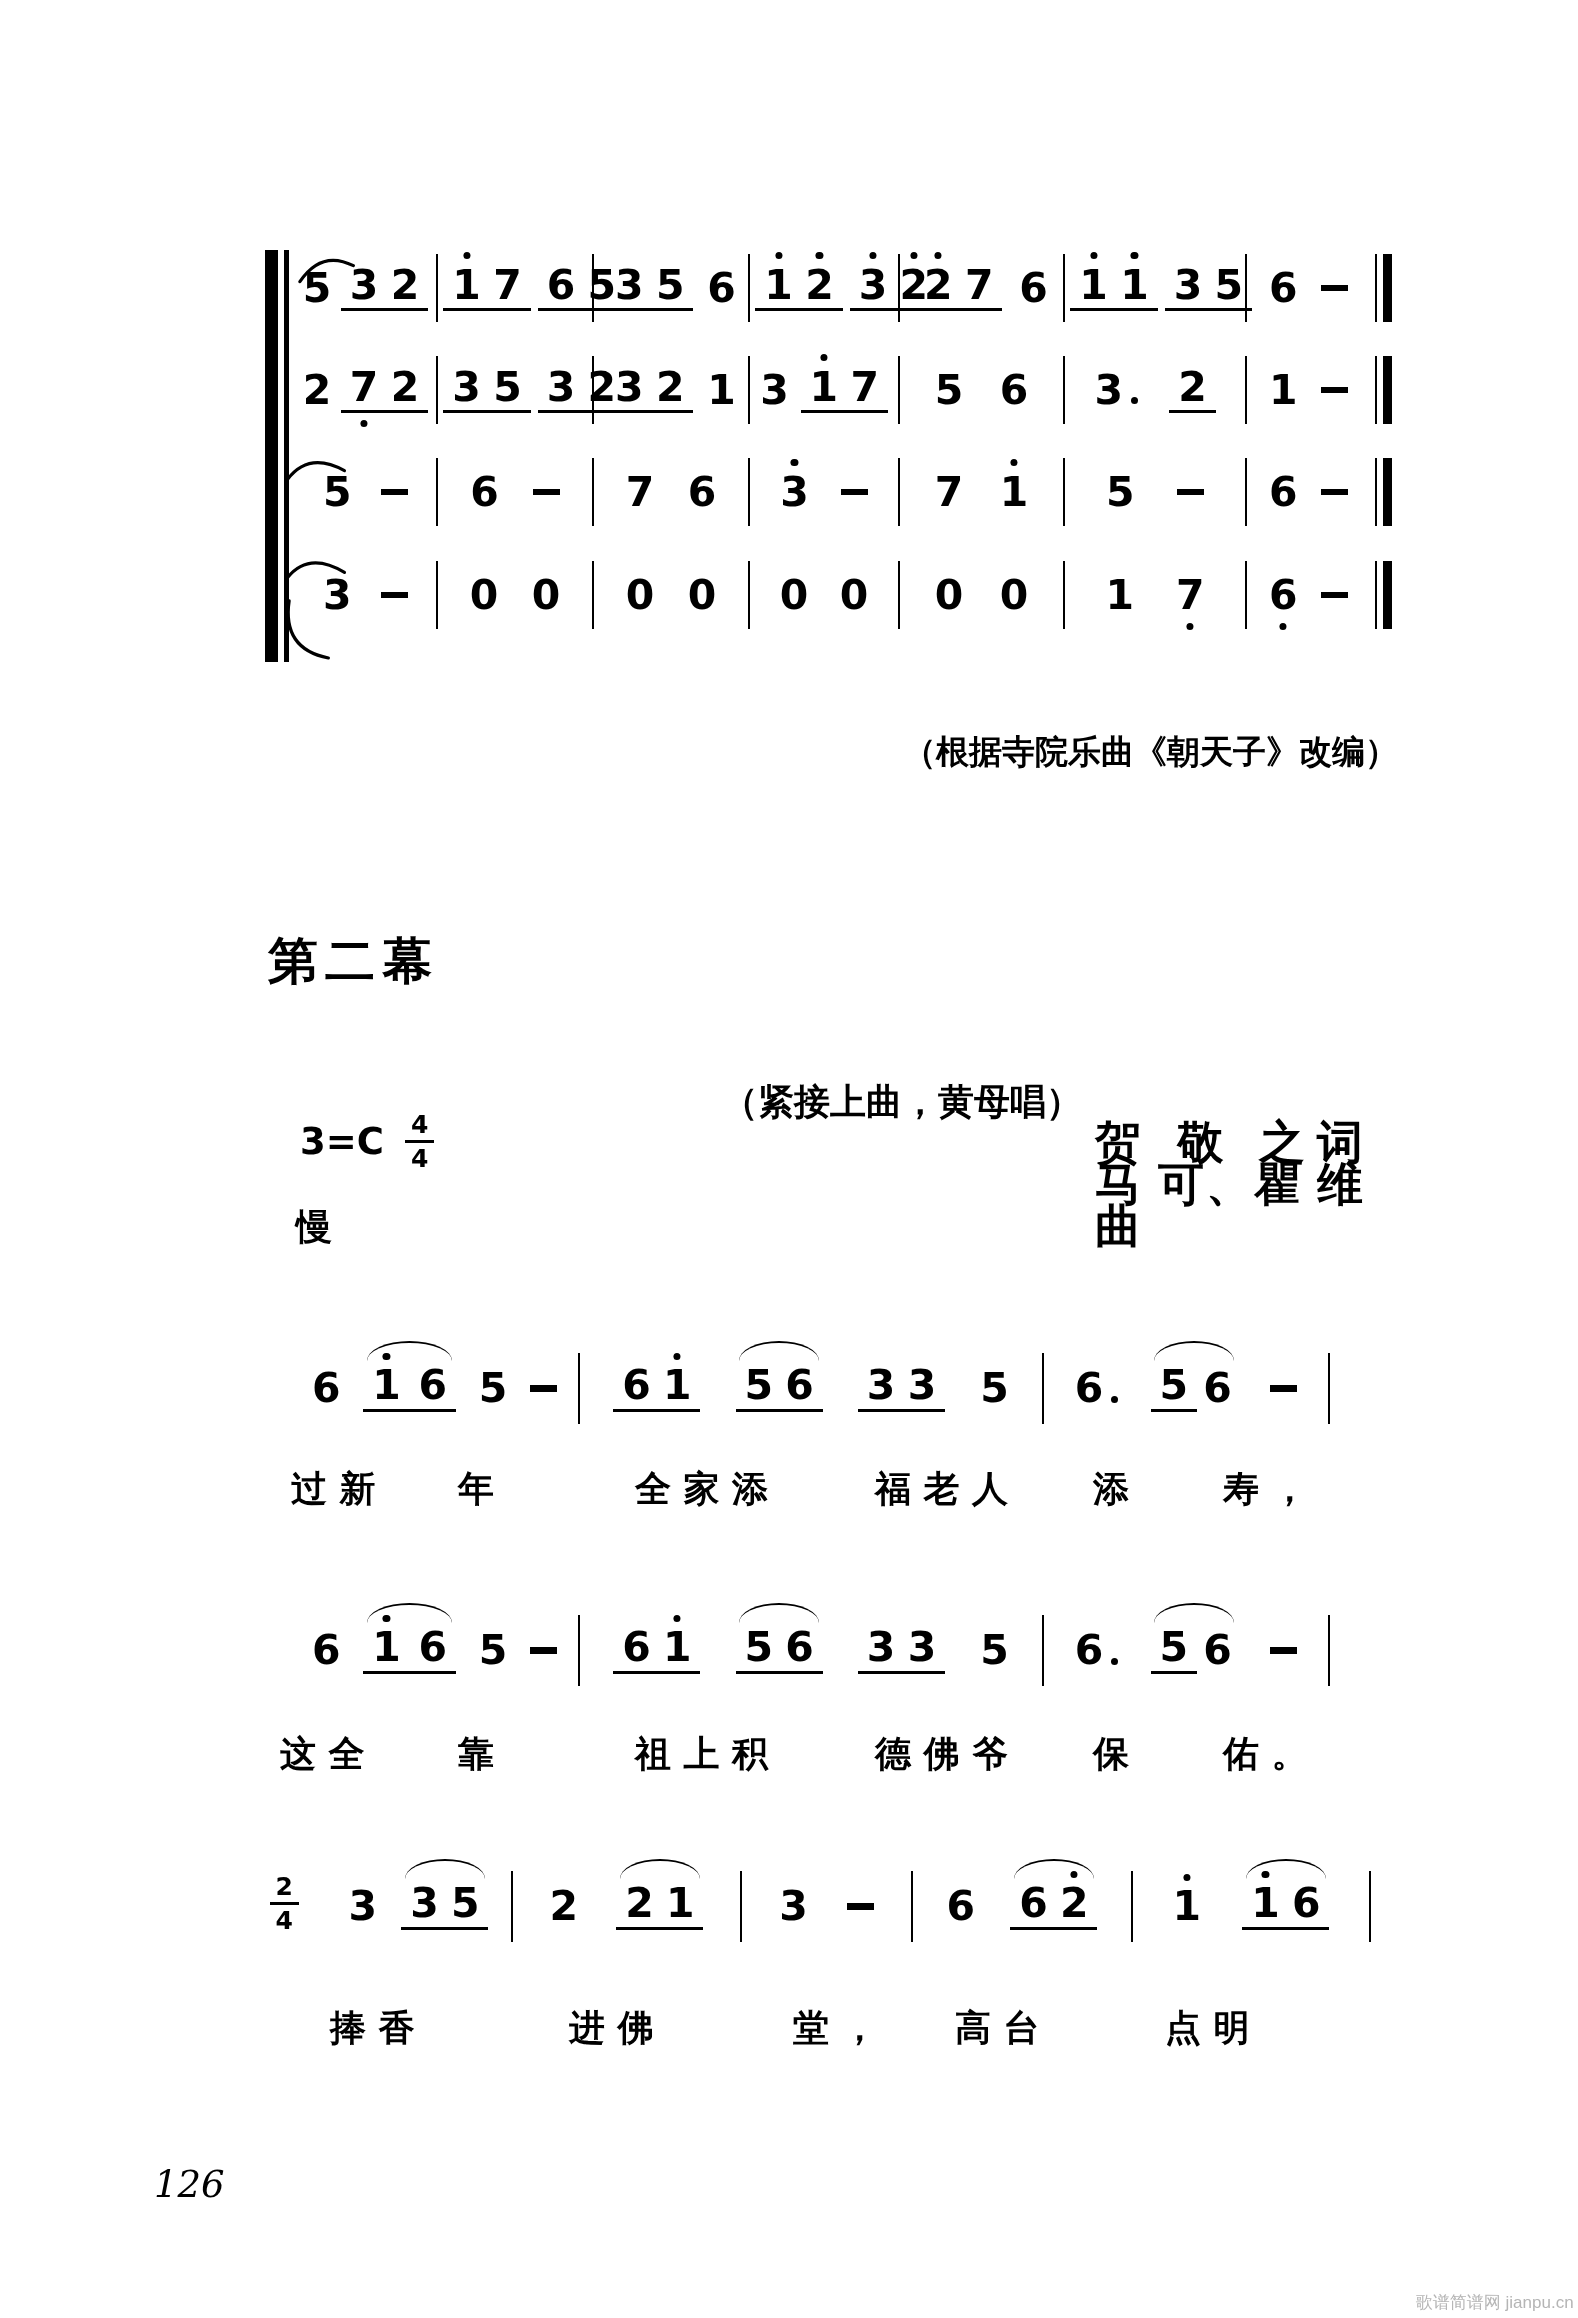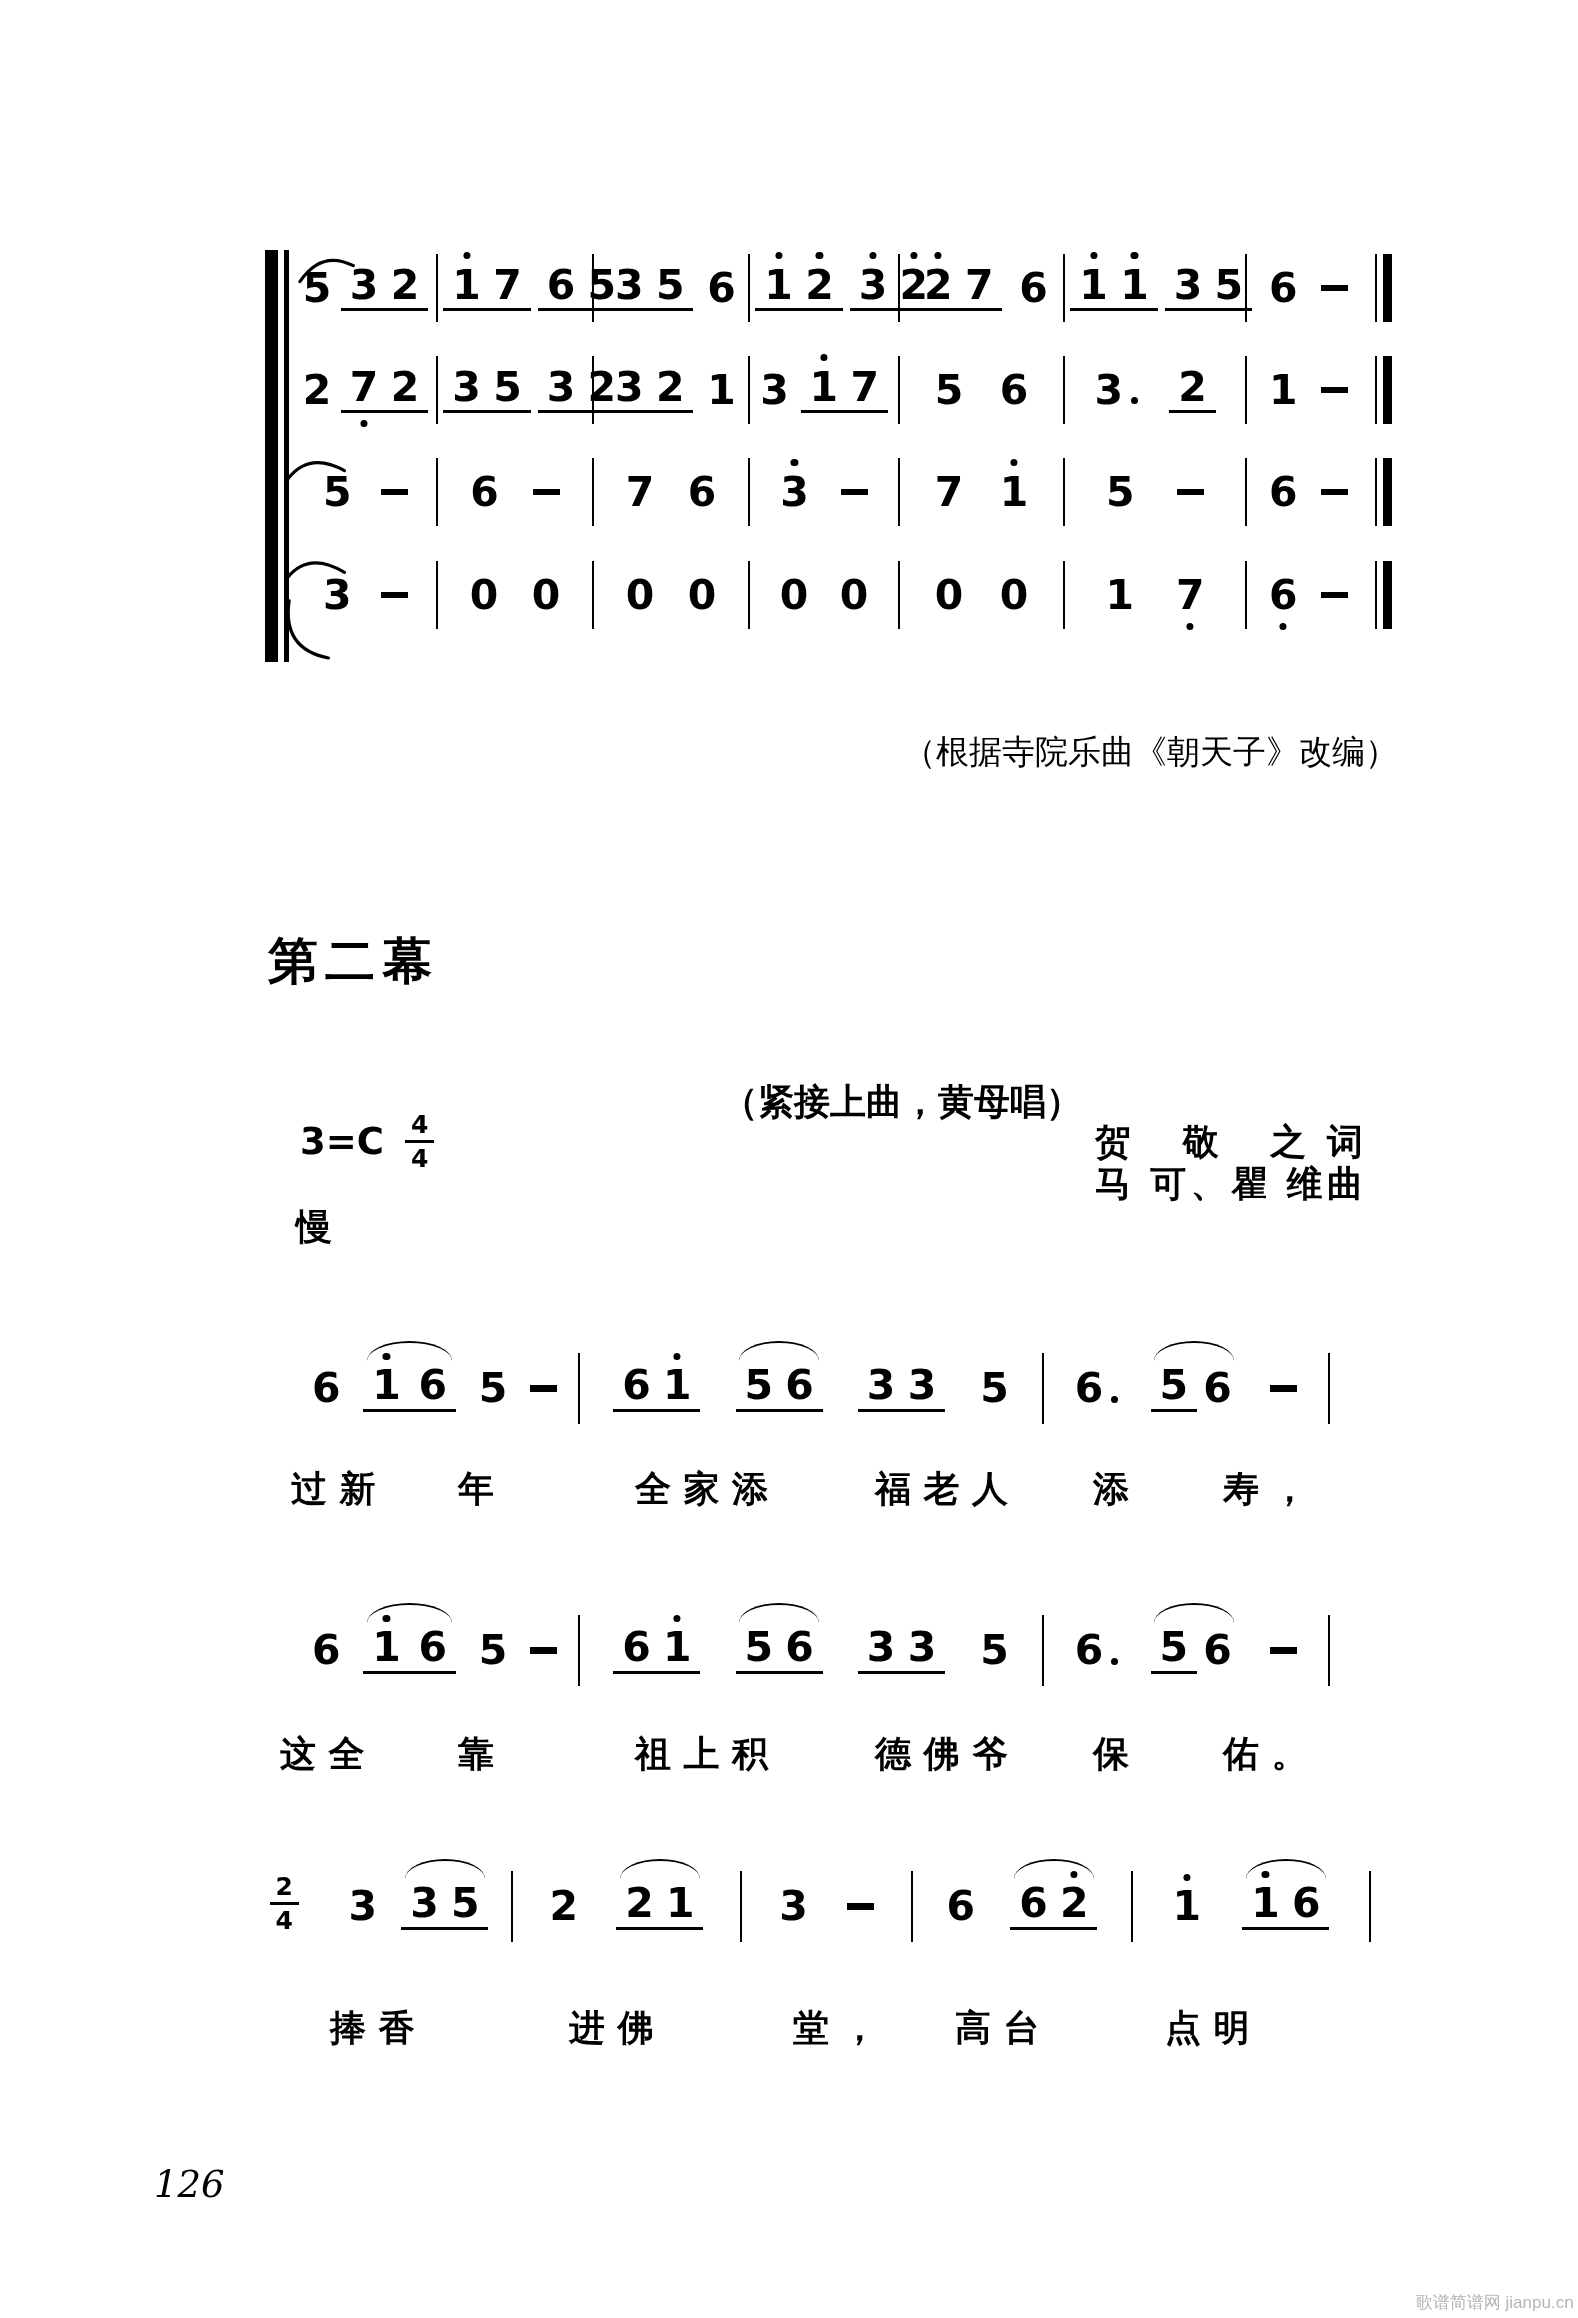--- a/index.html
+++ b/index.html
@@ -35,32 +35,32 @@
   .sysbar1{position:absolute;left:265px;top:250px;width:13.4px;height:412px;background:#000;}
   .sysbar2{position:absolute;left:284px;top:250px;width:4.5px;height:412px;background:#000;}
   .decor{position:absolute;left:257px;top:246px;}
 
   
   .lyrics-row{position:absolute;left:0;width:100%;height:55px;}
   .lyr{position:absolute;top:0;font-size:36px;font-weight:700;letter-spacing:12.5px;
        white-space:nowrap;font-family:Liberation Sans, sans-serif;}
 
   
-  .attribution{position:absolute;left:903px;top:730px;font-size:33px;font-weight:400;white-space:nowrap;}
+  .attribution{position:absolute;left:903px;top:730px;font-size:33px;font-weight:700;white-space:nowrap;}
   .act{position:absolute;left:268px;top:928px;font-size:50px;font-weight:700;letter-spacing:7.1px;}
   .title{position:absolute;left:648px;top:969px;font-size:66px;font-weight:700;letter-spacing:7.1px;}
   .subtitle{position:absolute;left:684px;top:1078px;font-size:36px;font-weight:700;margin-left:38px;}
   .keysig{position:absolute;left:300px;top:1112px;display:flex;align-items:center;}
   .keysig .ktxt{font-family:"DejaVu Sans",sans-serif;font-weight:700;font-size:37px;}
   .frac{display:inline-flex;flex-direction:column;align-items:center;}
   .frac .fn{font-family:"DejaVu Sans",sans-serif;font-weight:700;font-size:25px;line-height:1;}
   .frac .fl{width:28.6px;height:3.6px;background:#000;margin:2.7px 0;}
   .keysig .frac{margin-left:21.4px;}
   .tempo{position:absolute;left:296px;top:1203px;font-size:36px;font-weight:700;}
-  .credits{position:absolute;left:1095px;top:1121px;width:268px;font-size:36px;font-weight:700;
+  .credits{position:absolute;left:1095px;top:1121px;width:268px;font-size:46px;font-weight:700;
            line-height:42px;text-align:justify;text-align-last:justify;}
   .timesig-c{position:absolute;left:270px;top:1874px;}
   .pagenum{position:absolute;left:154px;top:2163px;font-family:"DejaVu Serif",serif;
            font-style:italic;font-size:37px;}
   .watermark{position:absolute;right:5.4px;bottom:5.4px;font-size:17px;color:#b5b5b5;}
 </style>
 </head>
 <body>
 
 <div class="page">

